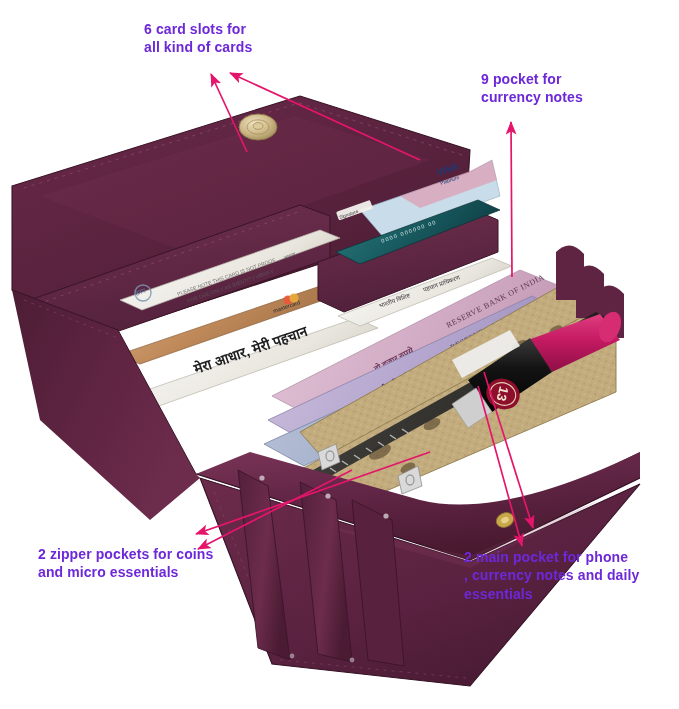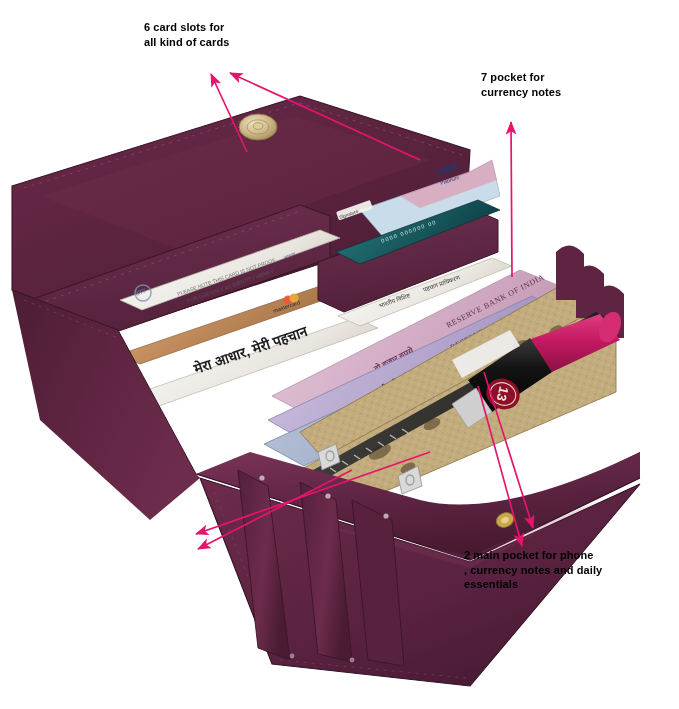--- a/index.html
+++ b/index.html
@@ -16,24 +16,24 @@
     width: 679px;
     height: 709px;
     background: #ffffff;
     overflow: hidden;
   }
 
   
   .callout {
     position: absolute;
     font-family: "Liberation Sans", sans-serif;
-    font-size: 11px;
+    font-size: 14px;
     font-weight: 700;
     line-height: 1.32;
-    color: #000000;
+    color: #6d28d9;
     letter-spacing: 0.1px;
     white-space: pre-line;
     z-index: 40;
   }
   #callout-card-slots   { left: 144px; top: 20px;  width: 210px; }
   #callout-currency     { left: 481px; top: 70px;  width: 190px; }
   #callout-zipper       { left: 38px;  top: 545px; width: 230px; }
   #callout-main-pocket  { left: 464px; top: 548px; width: 190px; }
 
   
@@ -363,21 +363,23 @@
       <line x1="352" y1="470" x2="198" y2="549"></line>
 
       <line x1="484" y1="372" x2="533" y2="528"></line>
       <line x1="478" y1="386" x2="522" y2="546"></line>
     </g>
   </svg>
 
   <div id="callout-card-slots" class="callout">6 card slots for
 all kind of cards</div>
 
-  <div id="callout-currency" class="callout">7 pocket for
+  <div id="callout-currency" class="callout">9 pocket for
 currency notes</div>
 
+  <div id="callout-zipper" class="callout">2 zipper pockets for coins
+and micro essentials</div>
 
   <div id="callout-main-pocket" class="callout">2 main pocket for phone
 , currency notes and daily
 essentials</div>
 
 </div>
 
 </body></html>

